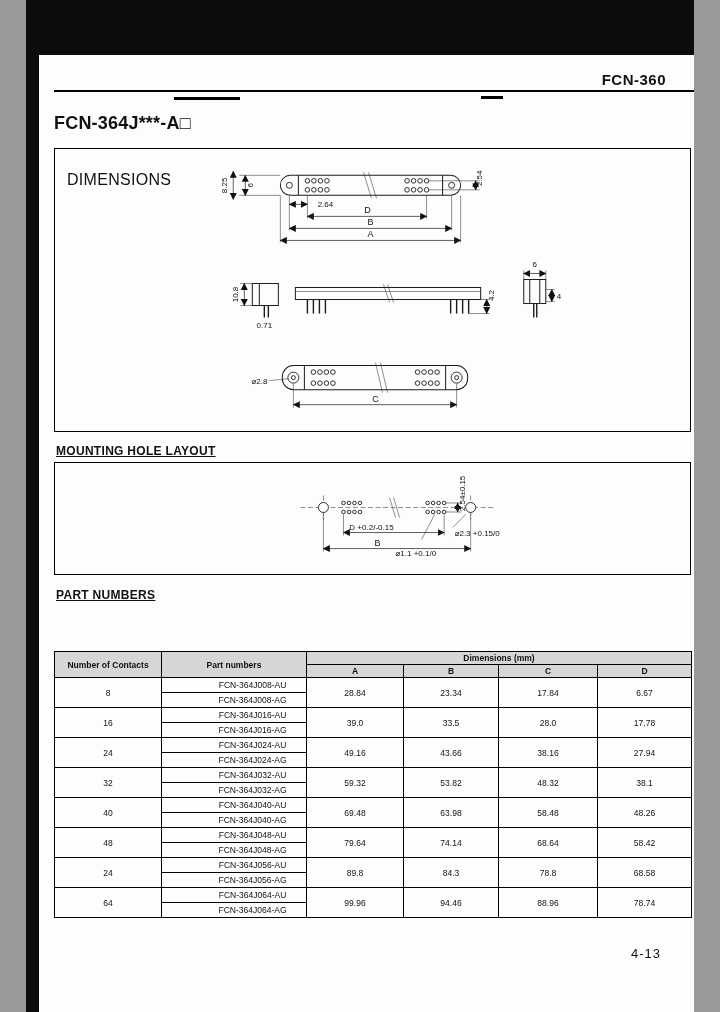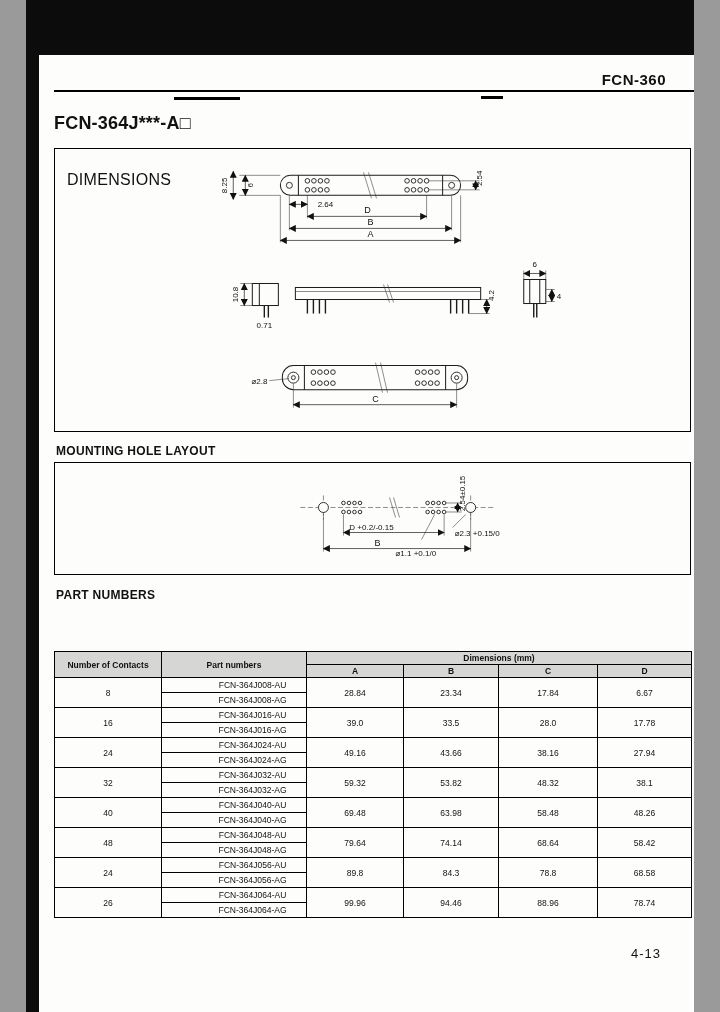--- a/index.html
+++ b/index.html
@@ -18,21 +18,21 @@
   .doc-code { position:absolute; top:71px; right:28px; font-size:15px; font-weight:bold; letter-spacing:0.5px; }
   .header-rule { position:absolute; left:28px; top:90px; width:664px; height:2px; background:#000; }
 
   .title-row { position:absolute; left:28px; top:113px; display:flex; gap:19px; align-items:baseline; }
   .title-part { font-size:18px; font-weight:bold; letter-spacing:0.2px; }
   .title-desc { font-size:17px; font-weight:bold; letter-spacing:0.3px; }
 
   .dim-box { position:absolute; left:28px; top:148px; width:637px; height:284px; border:1.5px solid #000; }
   .dim-label { position:absolute; left:12px; top:8px; font-size:16px; font-weight:normal; letter-spacing:0.3px;margin-top:14px; }
 
-  .sec-head { position:absolute; font-size:12px; font-weight:bold; letter-spacing:0.3px; }
+  .sec-head { position:absolute; font-size:12px; font-weight:bold; letter-spacing:0.3px;text-decoration:underline; }
   .mount-head { left:30px; top:444px; }
   .pn-head { left:30px; top:588px; }
 
   .mount-box { position:absolute; left:28px; top:462px; width:637px; height:113px; border:1.5px solid #000; }
 
   .side-tab { position:absolute; left:688px; top:551px; width:32px; height:41px; background:#0c0c0c;
               color:#fff; font-size:21px; font-weight:bold; display:flex; align-items:center; justify-content:center; }
 
   .drawing { position:absolute; inset:0; width:100%; height:100%; }
   svg .ln   { stroke:#1c1c1c; stroke-width:1; fill:none; }
@@ -420,21 +420,21 @@
           <td rowspan="2">89.8</td>
           <td rowspan="2">84.3</td>
           <td rowspan="2">78.8</td>
           <td rowspan="2">68.58</td>
         </tr>
         <tr>
             <td class="p">FCN-364J056-AG</td>
           </tr>
 
         <tr>
-          <td rowspan="2">26</td>
+          <td rowspan="2">64</td>
           <td class="p">FCN-364J064-AU</td>
           <td rowspan="2">99.96</td>
           <td rowspan="2">94.46</td>
           <td rowspan="2">88.96</td>
           <td rowspan="2">78.74</td>
         </tr>
         <tr>
             <td class="p">FCN-364J064-AG</td>
           </tr>
       </tbody>

